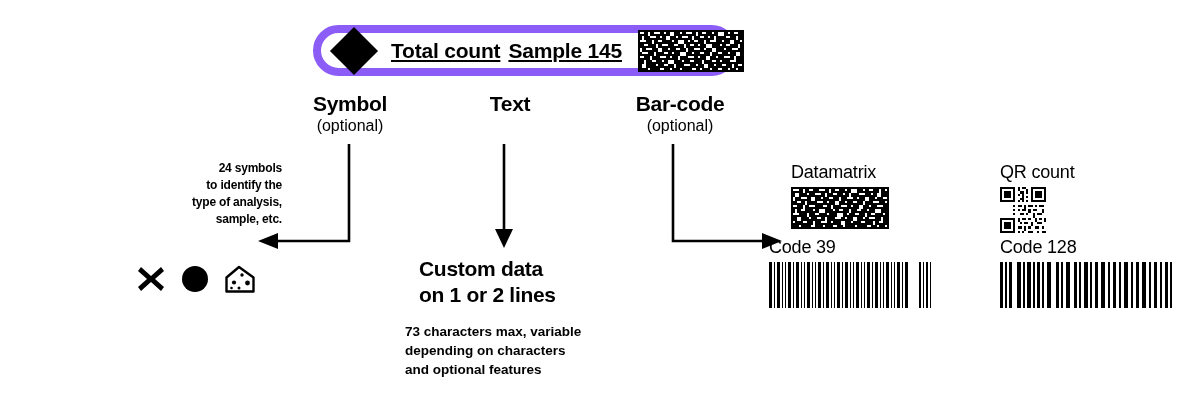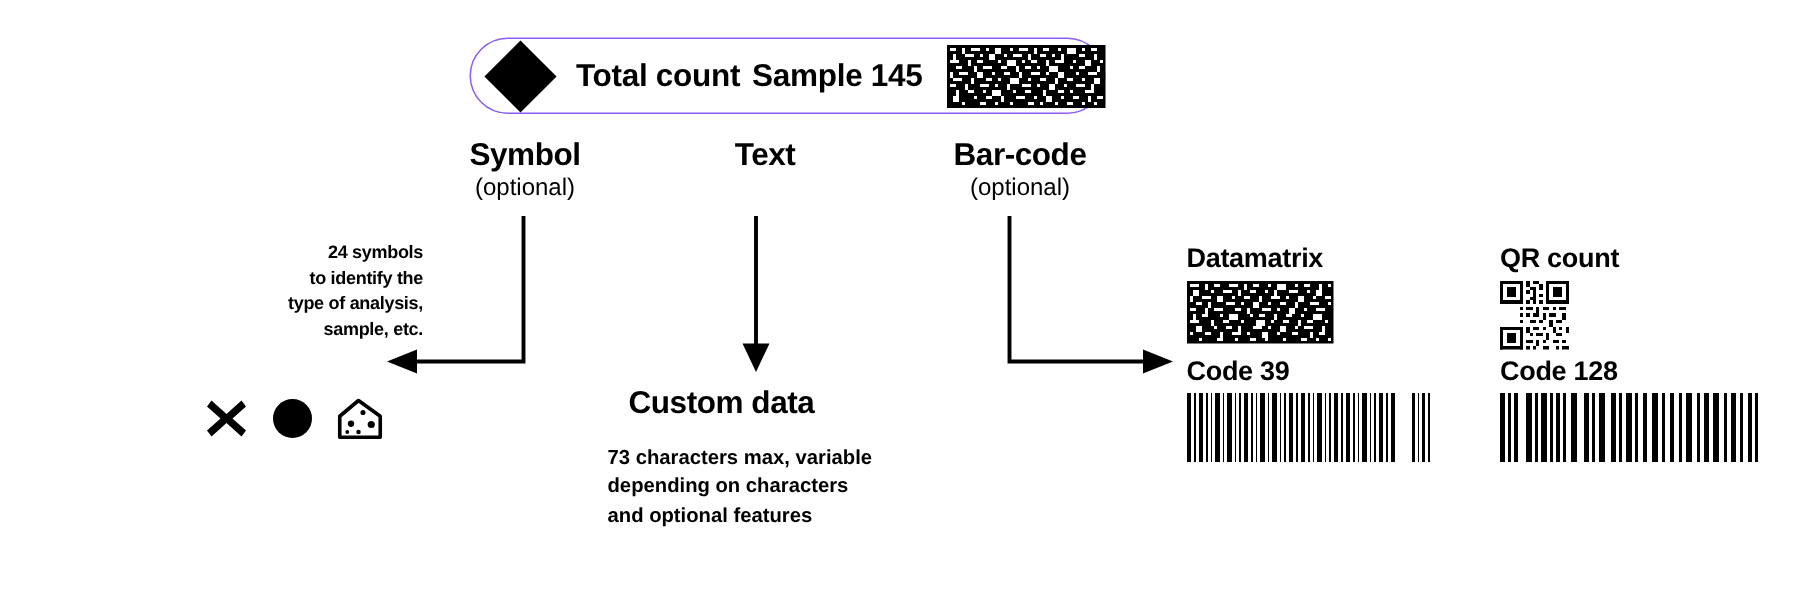--- a/index.html
+++ b/index.html
@@ -20,26 +20,27 @@
     height: 400px;
   }
   .abs { position: absolute; }
 
   
   #label-pill {
     left: 313px;
     top: 25px;
     width: 424px;
     height: 51px;
-    border: 1px solid #8b5cf6;
+    border: 8px solid #8b5cf6;
     border-radius: 26px;
     box-sizing: border-box;
     display: flex;
     align-items: center;
     background: #fff;
+    text-decoration: underline;
   }
   #pill-diamond {
     width: 34px;
     height: 34px;
     background: #000;
     transform: rotate(45deg);
     margin-left: 16px;
     flex: 0 0 auto;
   }
   #pill-text {
@@ -116,27 +117,27 @@
   #center-desc .small {
     font-size: 13.5px;
     font-weight: bold;
     line-height: 1.42;
     margin-top: 13px;
   }
 
   
   .bc-title {
     font-size: 18px;
-    font-weight: bold;
+    font-weight: normal;
     letter-spacing: -0.2px;
     line-height: 1.1;
   }
   #dm-block  { left: 791px; top: 163px; }
   #qr-block  { left: 1000px; top: 163px; }
-  #c39-block { left: 791px; top: 238px; }
+  #c39-block { left: 769px; top: 238px; }
   #c128-block{ left: 1000px; top: 238px; }
   .bc-img { margin-top: 4px; }
 
   svg { display: block; }
 </style>
 </head>
 <body>
 
 <div id="stage">
 
@@ -314,20 +315,21 @@
       <circle cx="23.5" cy="19" r="2.4" fill="#000"></circle>
       <circle cx="10" cy="18.5" r="2.1" fill="#000"></circle>
       <circle cx="15" cy="24" r="1.5" fill="#000"></circle>
       <circle cx="7.5" cy="24" r="1.3" fill="#000"></circle>
     </svg>
   </div>
 
   <div class="abs" id="center-desc">
     <div class="big">
       <div>Custom data</div>
+      <div>on 1 or 2 lines</div>
     </div>
     <div class="small">
       <div>73 characters max, variable</div>
       <div>depending on characters</div>
       <div>and optional features</div>
     </div>
   </div>
 
   <div class="abs" id="dm-block">
     <div class="bc-title">Datamatrix</div>

